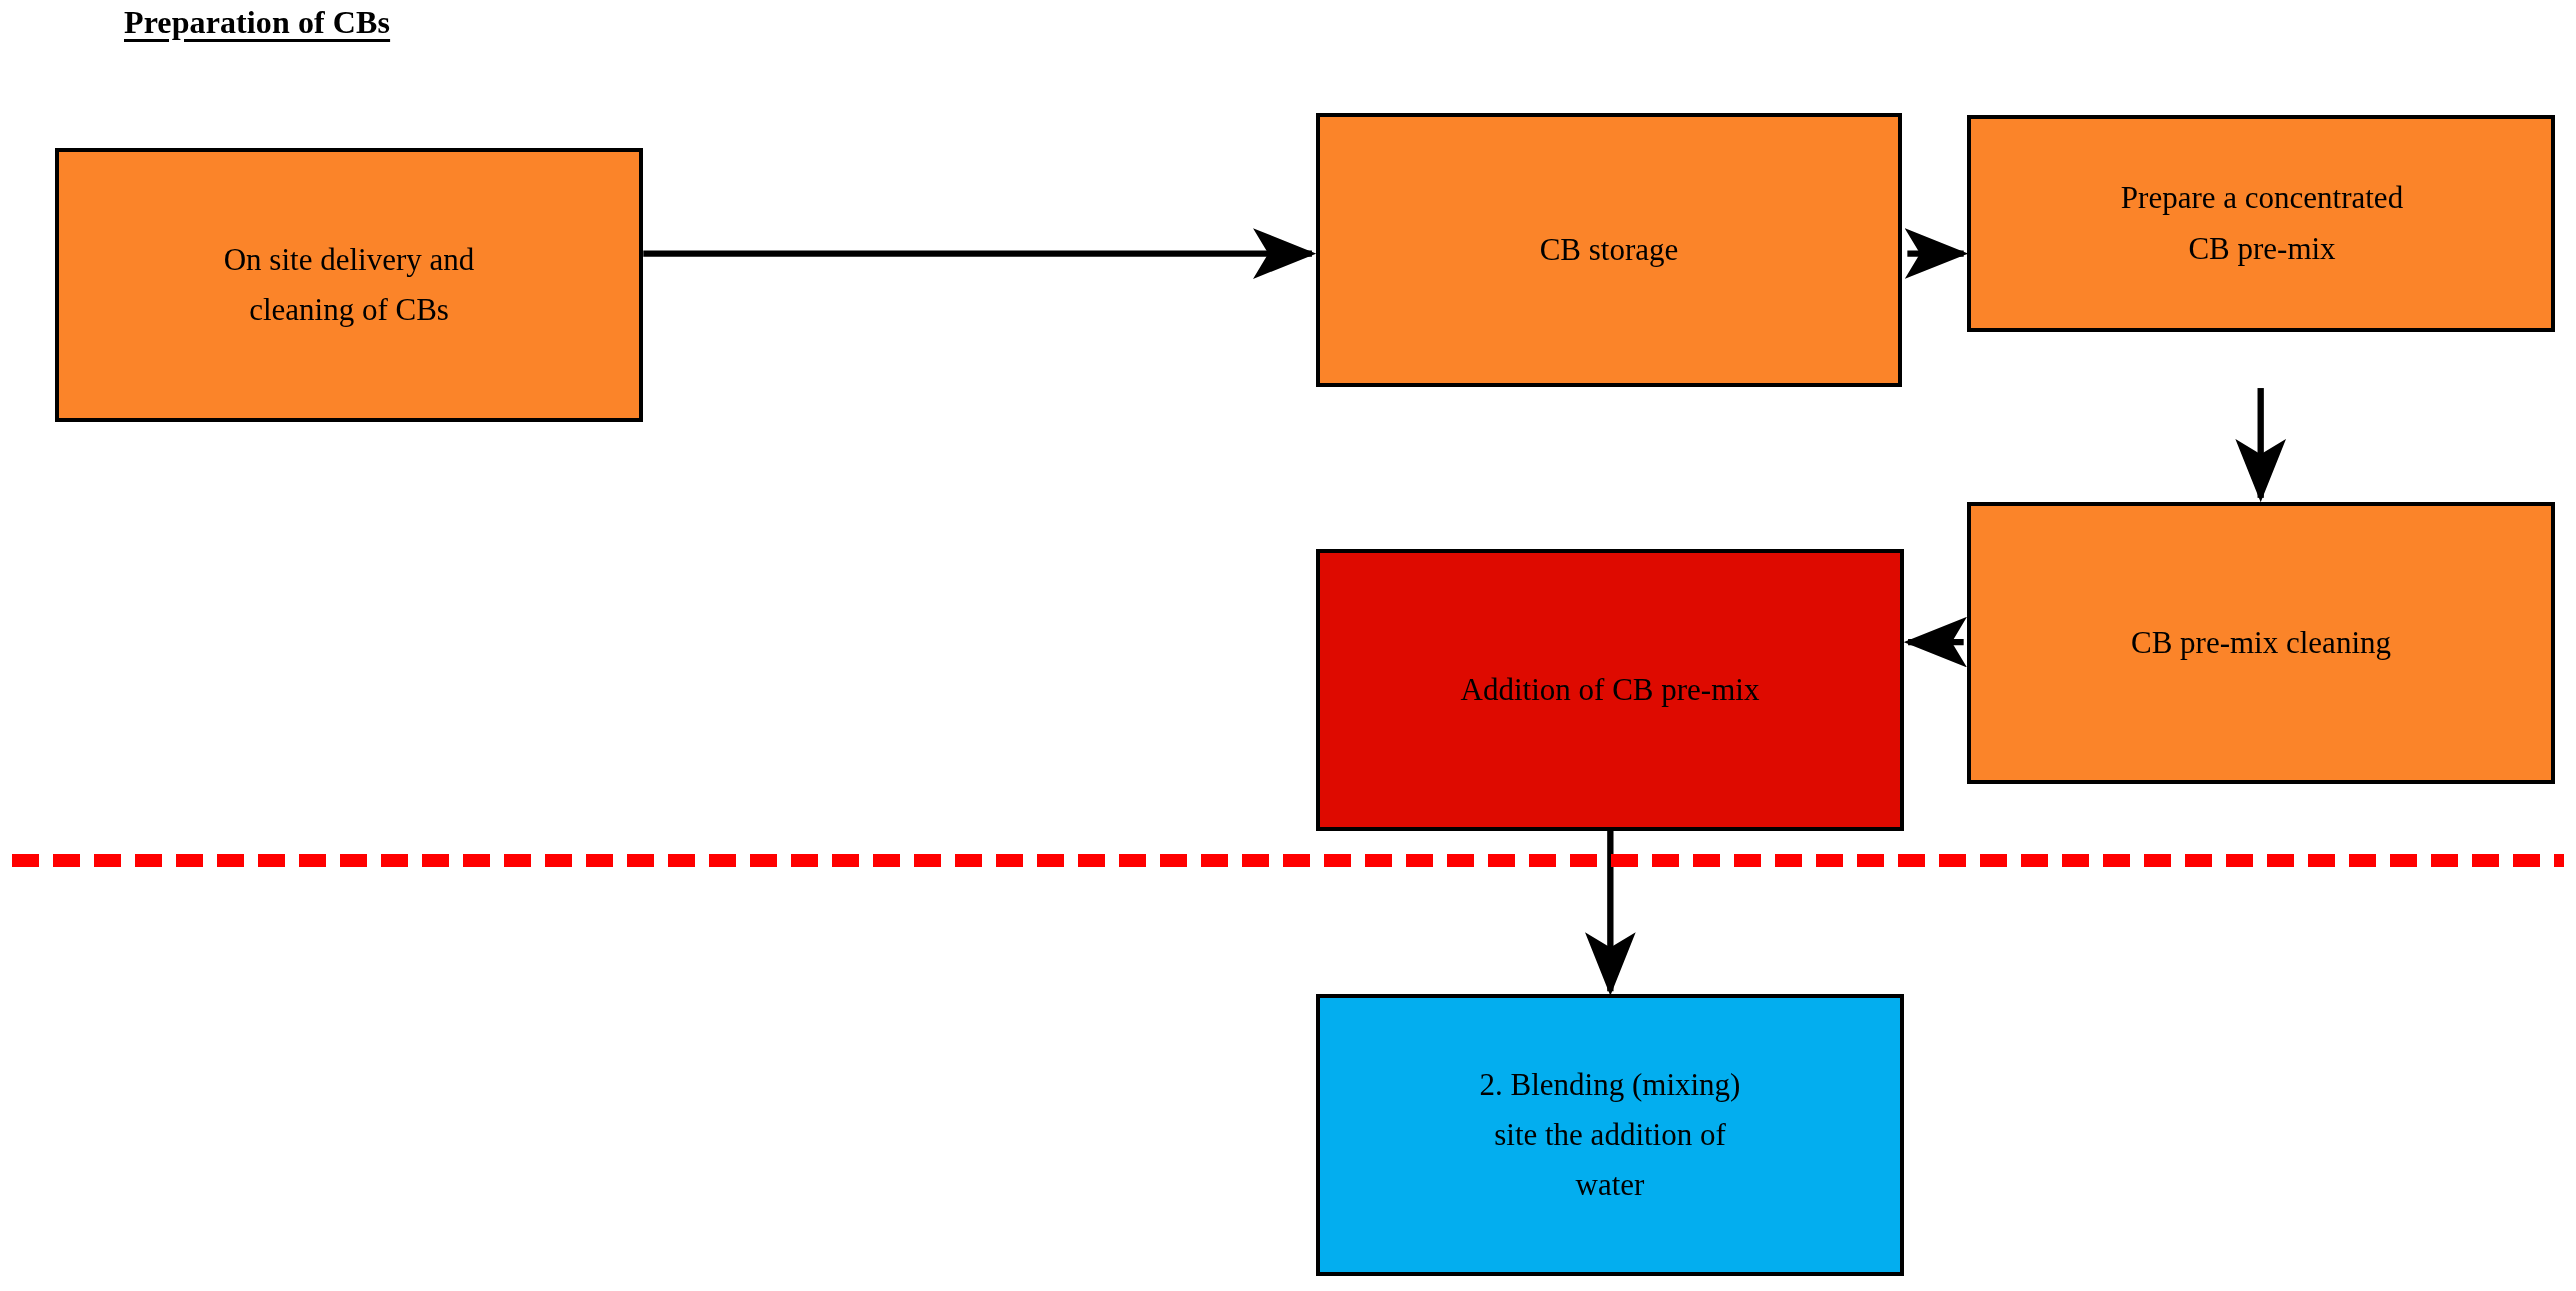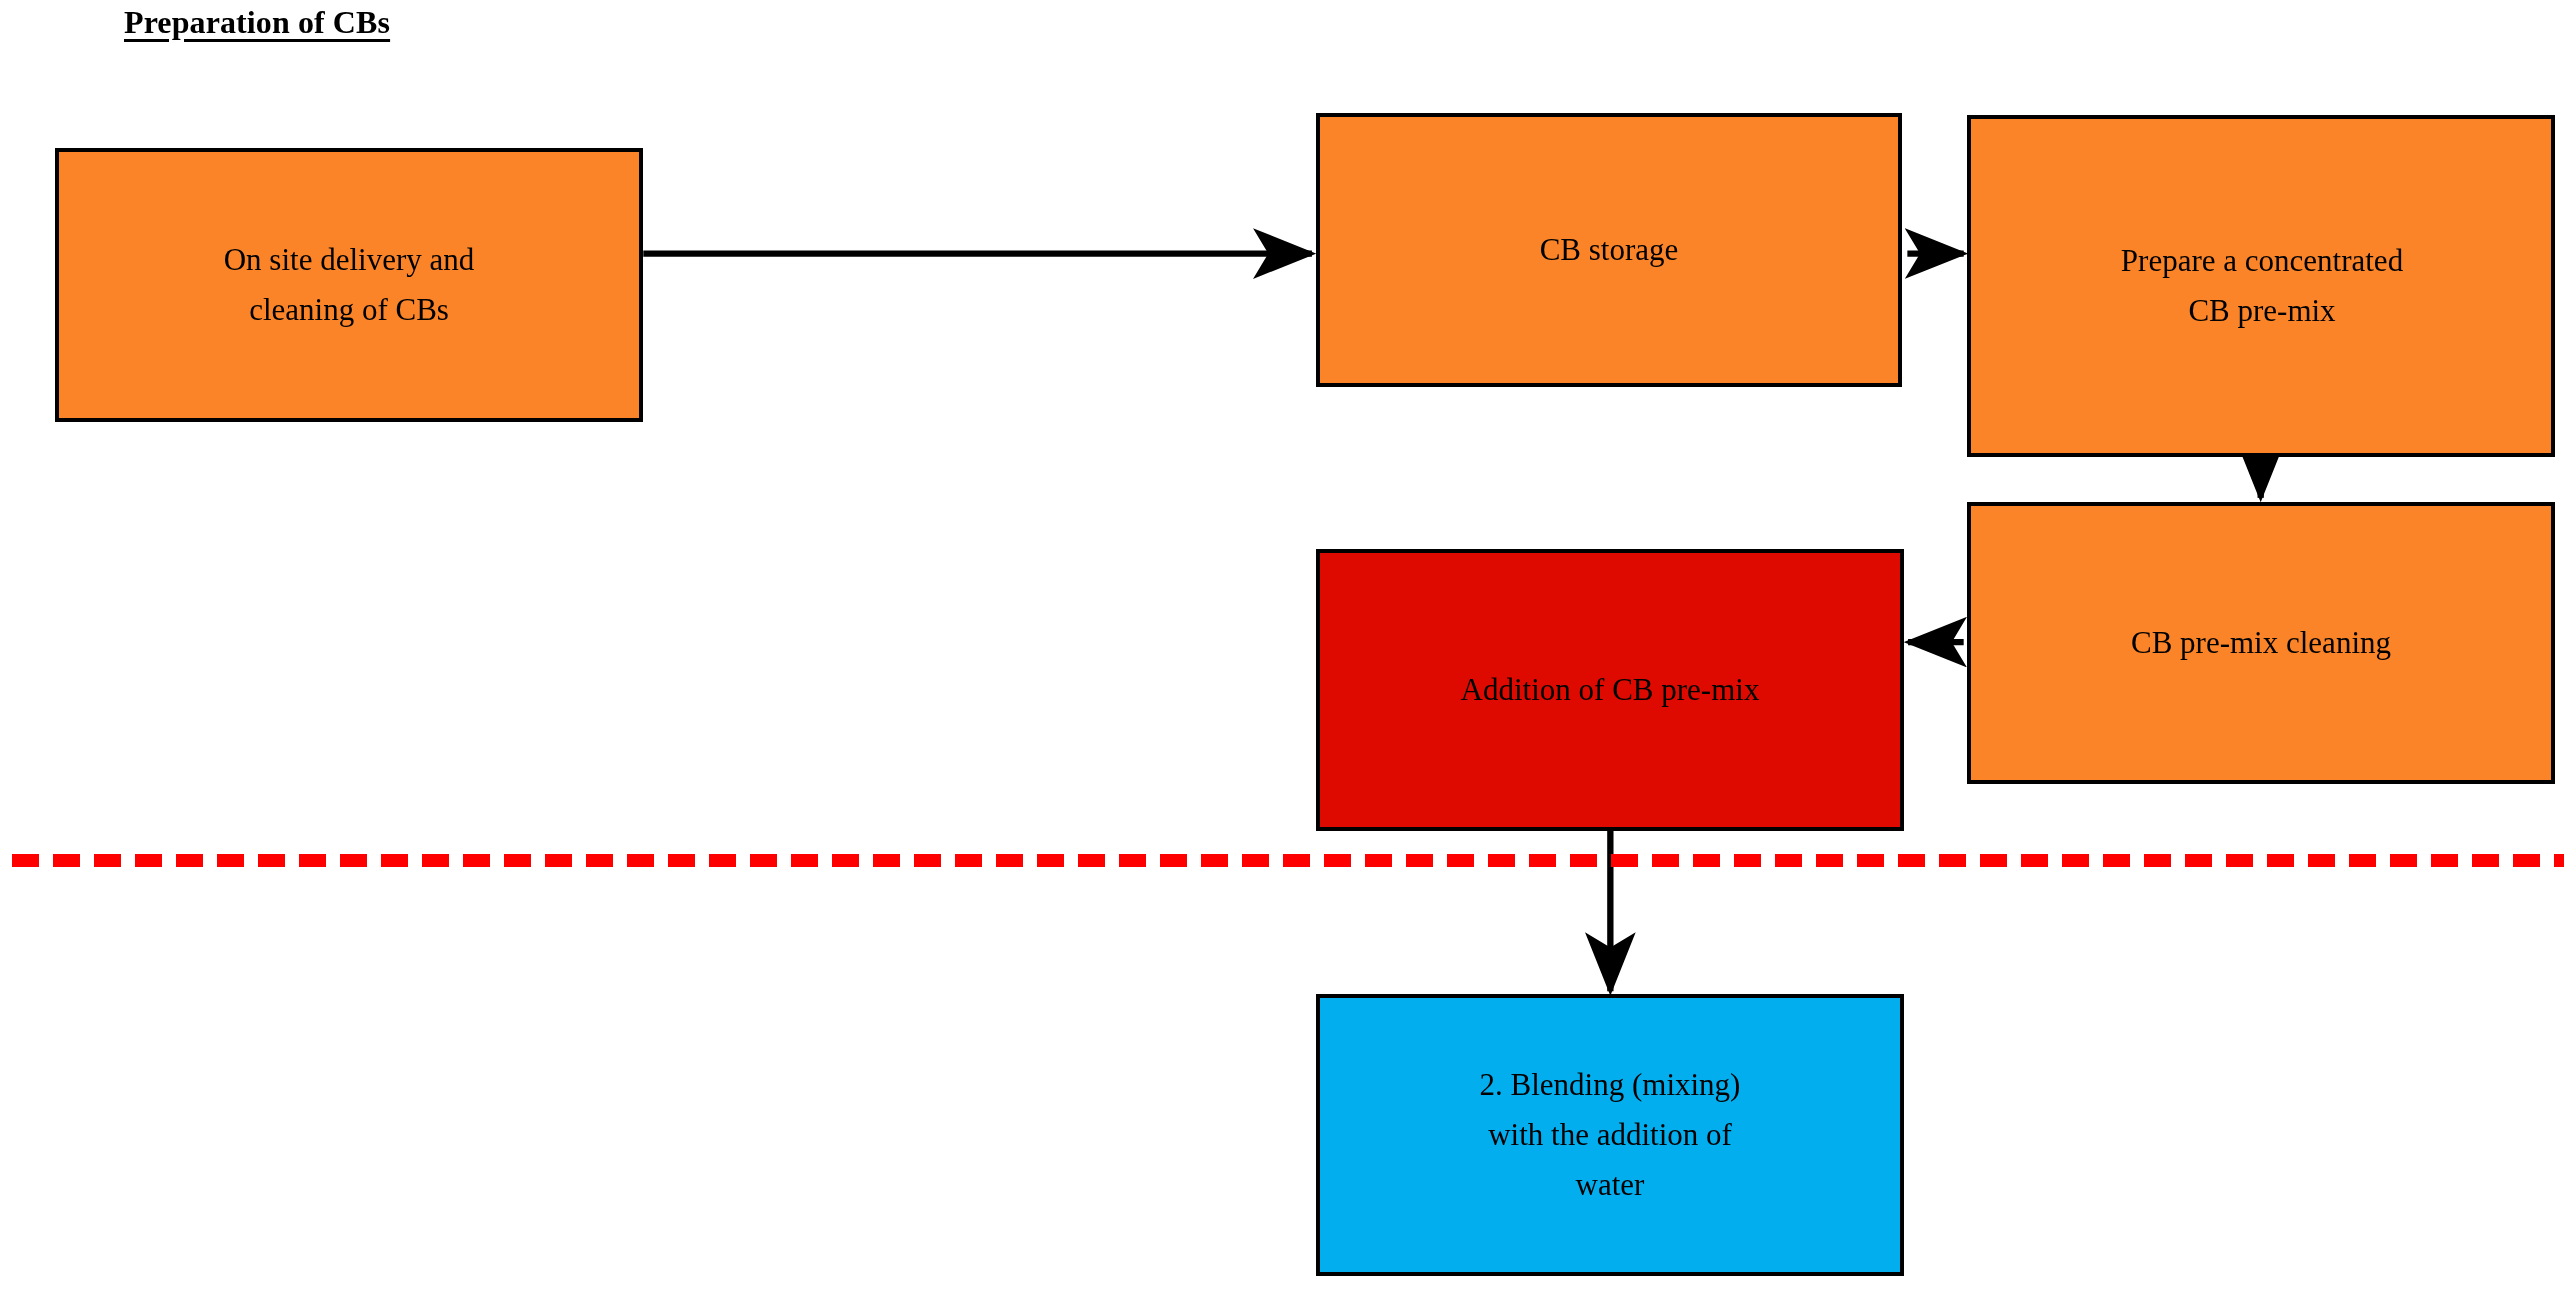--- a/index.html
+++ b/index.html
@@ -52,21 +52,21 @@
   .node .line {
     display: block;
     white-space: nowrap;
   }
   .node.orange { background: #FB8429; }
   .node.red    { background: #DE0A00; }
   .node.blue   { background: #03AEEF; }
 
   #node-delivery   { left: 55px;   top: 111px;  width: 588px;  height: 274px; margin-top: 37px; }
   #node-cbstorage  { left: 1316px; top: 113px;  width: 586px;  height: 274px; }
-  #node-premix     { left: 1967px; top: 115px;  width: 588px;  height: 342px; padding-left: 12px; }
+  #node-premix     { left: 1967px; top: 115px;  width: 588px;  height: 217px; padding-left: 12px; }
   #node-premixstor { left: 1967px; top: 502px;  width: 588px;  height: 282px; }
   #node-addition   { left: 1316px; top: 502px;  width: 588px;  height: 282px; margin-top: 47px; }
   #node-blending   { left: 1316px; top: 994px; width: 588px;  height: 282px; }
 
   
   #connectors {
     position: absolute;
     left: 0;
     top: 0;
     width: 2576px;
@@ -144,18 +144,18 @@
   <div class="node orange" id="node-premixstor">
     <span class="line">CB pre-mix cleaning</span>
   </div>
 
   <div class="node red" id="node-addition">
     <span class="line">Addition of CB pre-mix</span>
   </div>
 
   <div class="node blue" id="node-blending">
     <span class="line">2. Blending (mixing)</span>
-    <span class="line">with the addition of</span>
+    <span class="line">site the addition of</span>
     <span class="line">water</span>
   </div>
 
 </div>
 
 
 </body></html>

